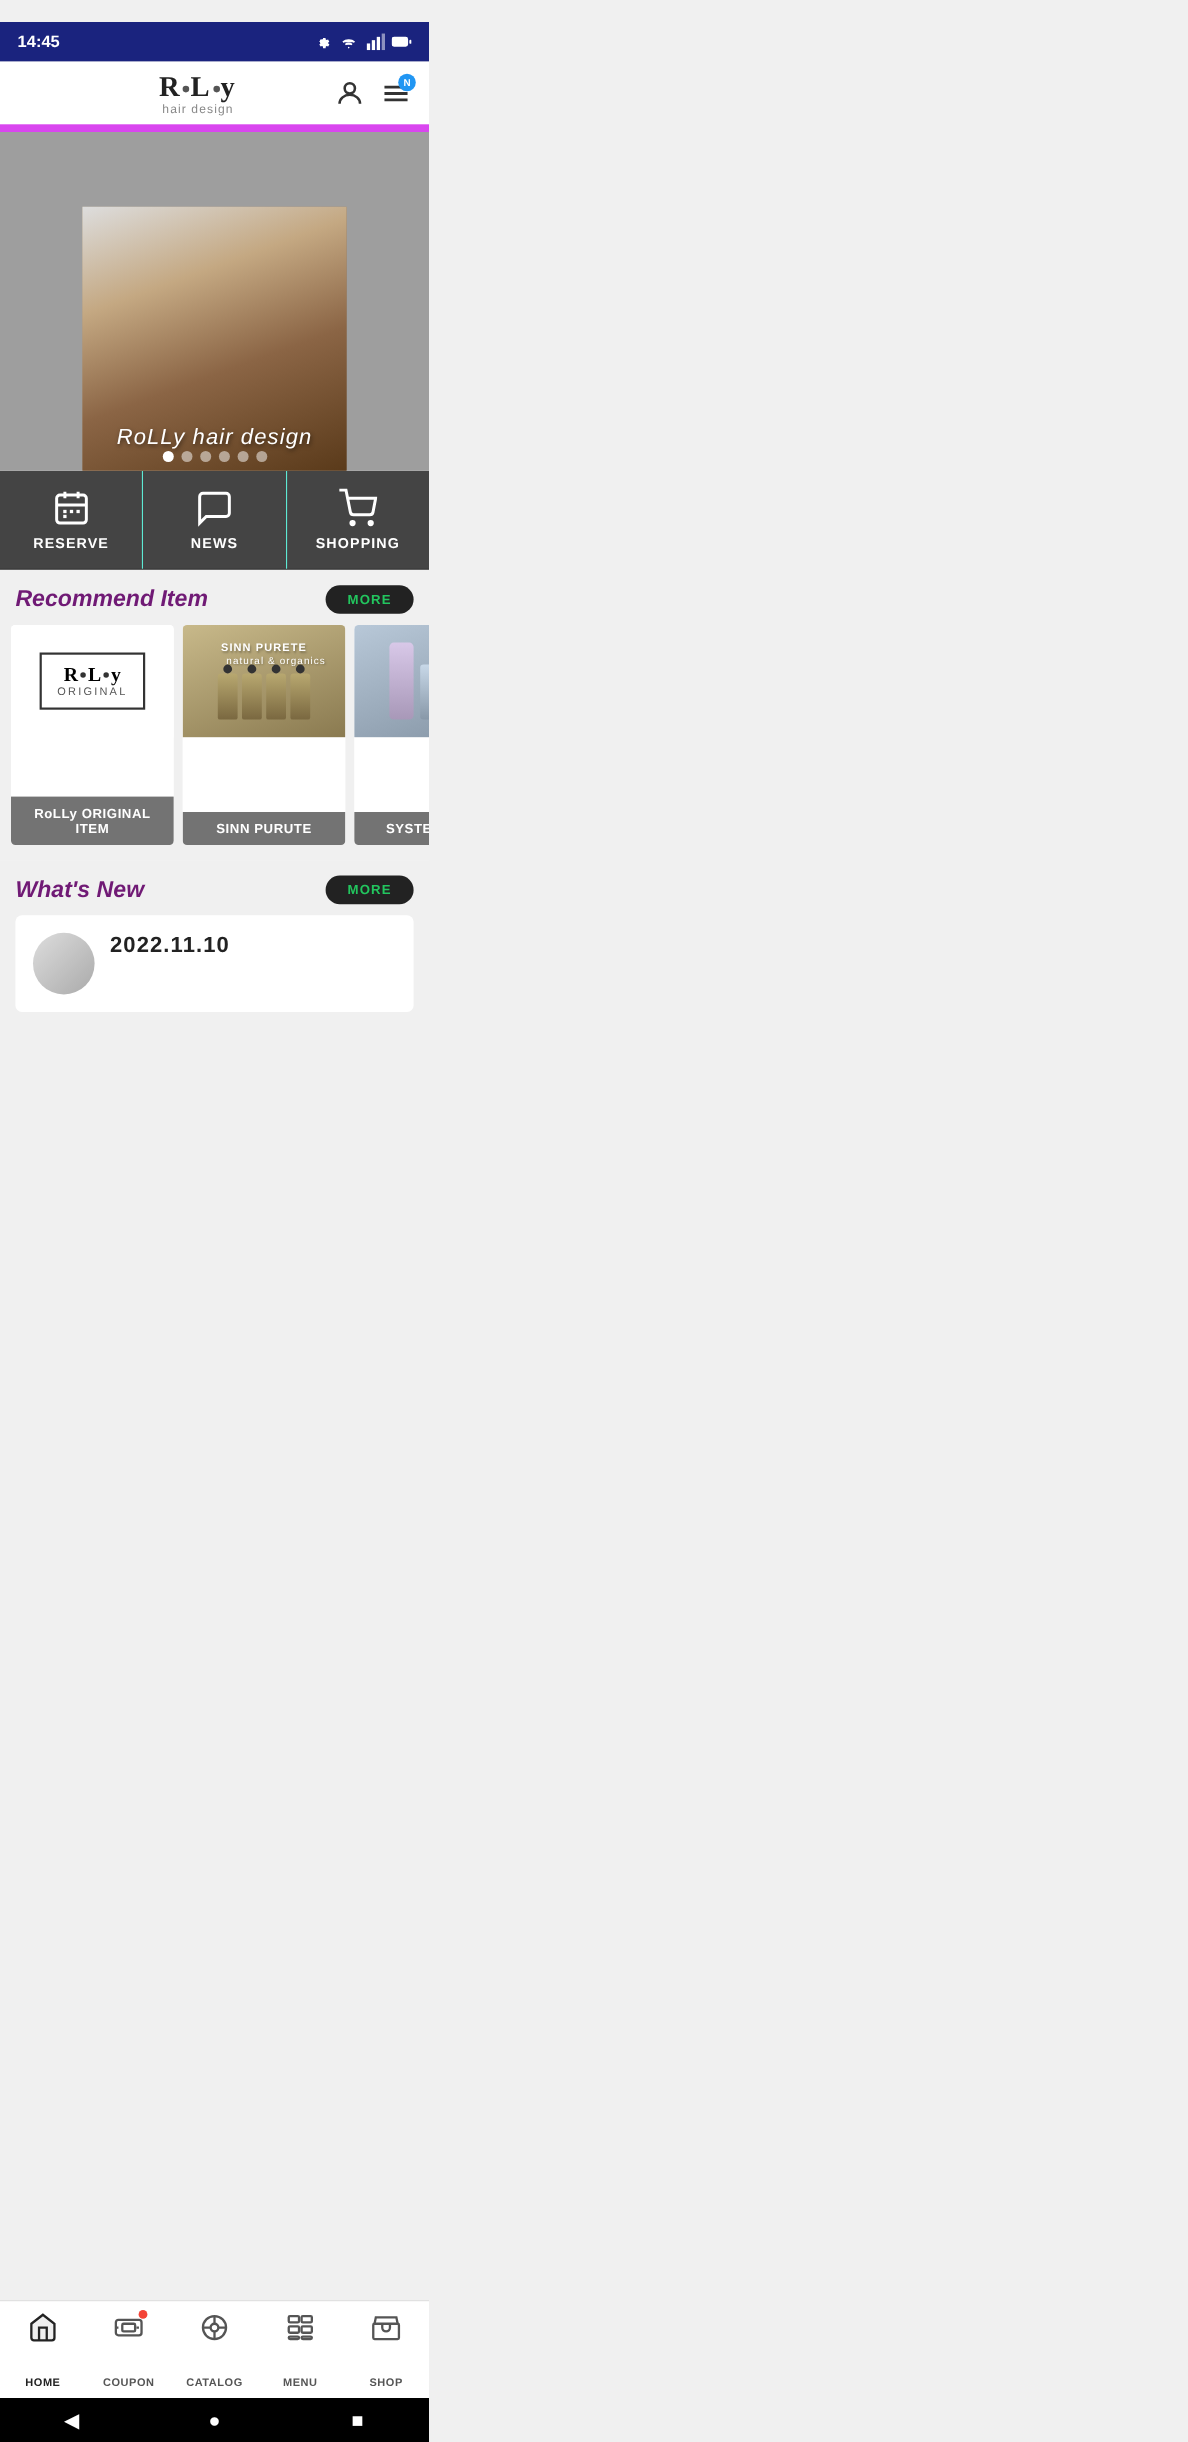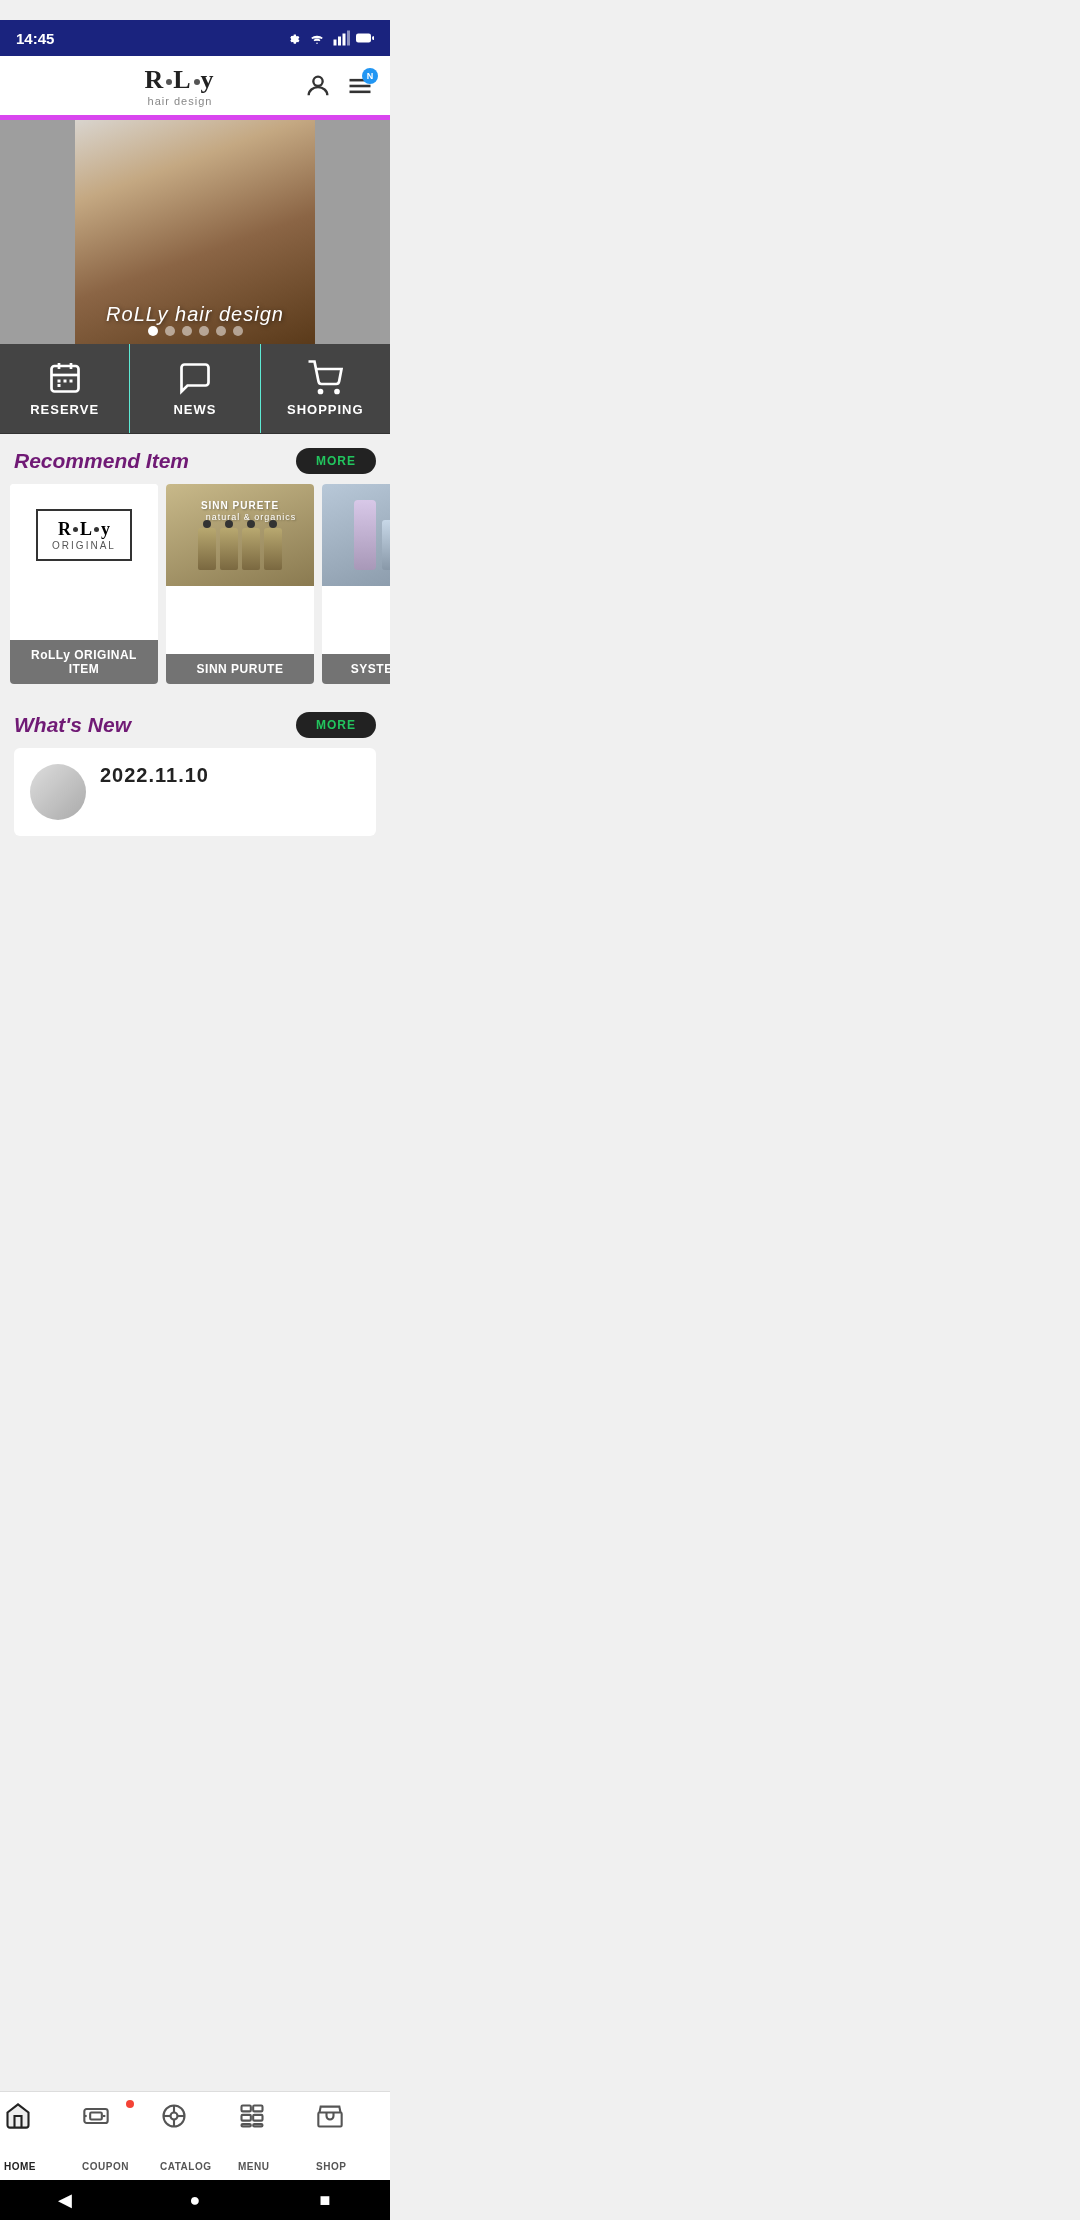--- a/index.html
+++ b/index.html
@@ -39,21 +39,21 @@
     }
 
     
     .header {
       background: white;
       display: flex;
       justify-content: space-between;
       align-items: center;
       padding: 0 16px;
       height: 64px;
-      border-bottom: 5px solid #d946ef;
+      border-bottom: 7px solid #d946ef;
     }
     .header-logo {
       display: flex;
       flex-direction: column;
       align-items: center;
     }
     .logo-rolly {
       font-size: 26px;
       font-weight: bold;
       letter-spacing: 2px;
@@ -104,21 +104,21 @@
       font-size: 9px;
       display: flex;
       align-items: center;
       justify-content: center;
       font-weight: bold;
     }
 
     
     .hero-banner {
       background: #9e9e9e;
-      height: 224px;
+      height: 308px;
       display: flex;
       align-items: flex-end;
       justify-content: center;
       position: relative;
       overflow: hidden;
     }
     .hero-inner {
       width: 240px;
       height: 240px;
       background: linear-gradient(135deg, #c9b89a 0%, #a08060 40%, #6b4e31 100%);
@@ -362,20 +362,21 @@
       width: 390px;
       background: white;
       display: flex;
       border-top: 1px solid #ddd;
       z-index: 100;
     }
     .bottom-nav-item {
       flex: 1;
       display: flex;
       flex-direction: column;
+      align-items: center;
       justify-content: center;
       padding: 10px 4px 8px 4px;
       cursor: pointer;
       position: relative;
       gap: 28px;
     }
     .bottom-nav-item svg {
       width: 28px;
       height: 28px;
       stroke: #555;

